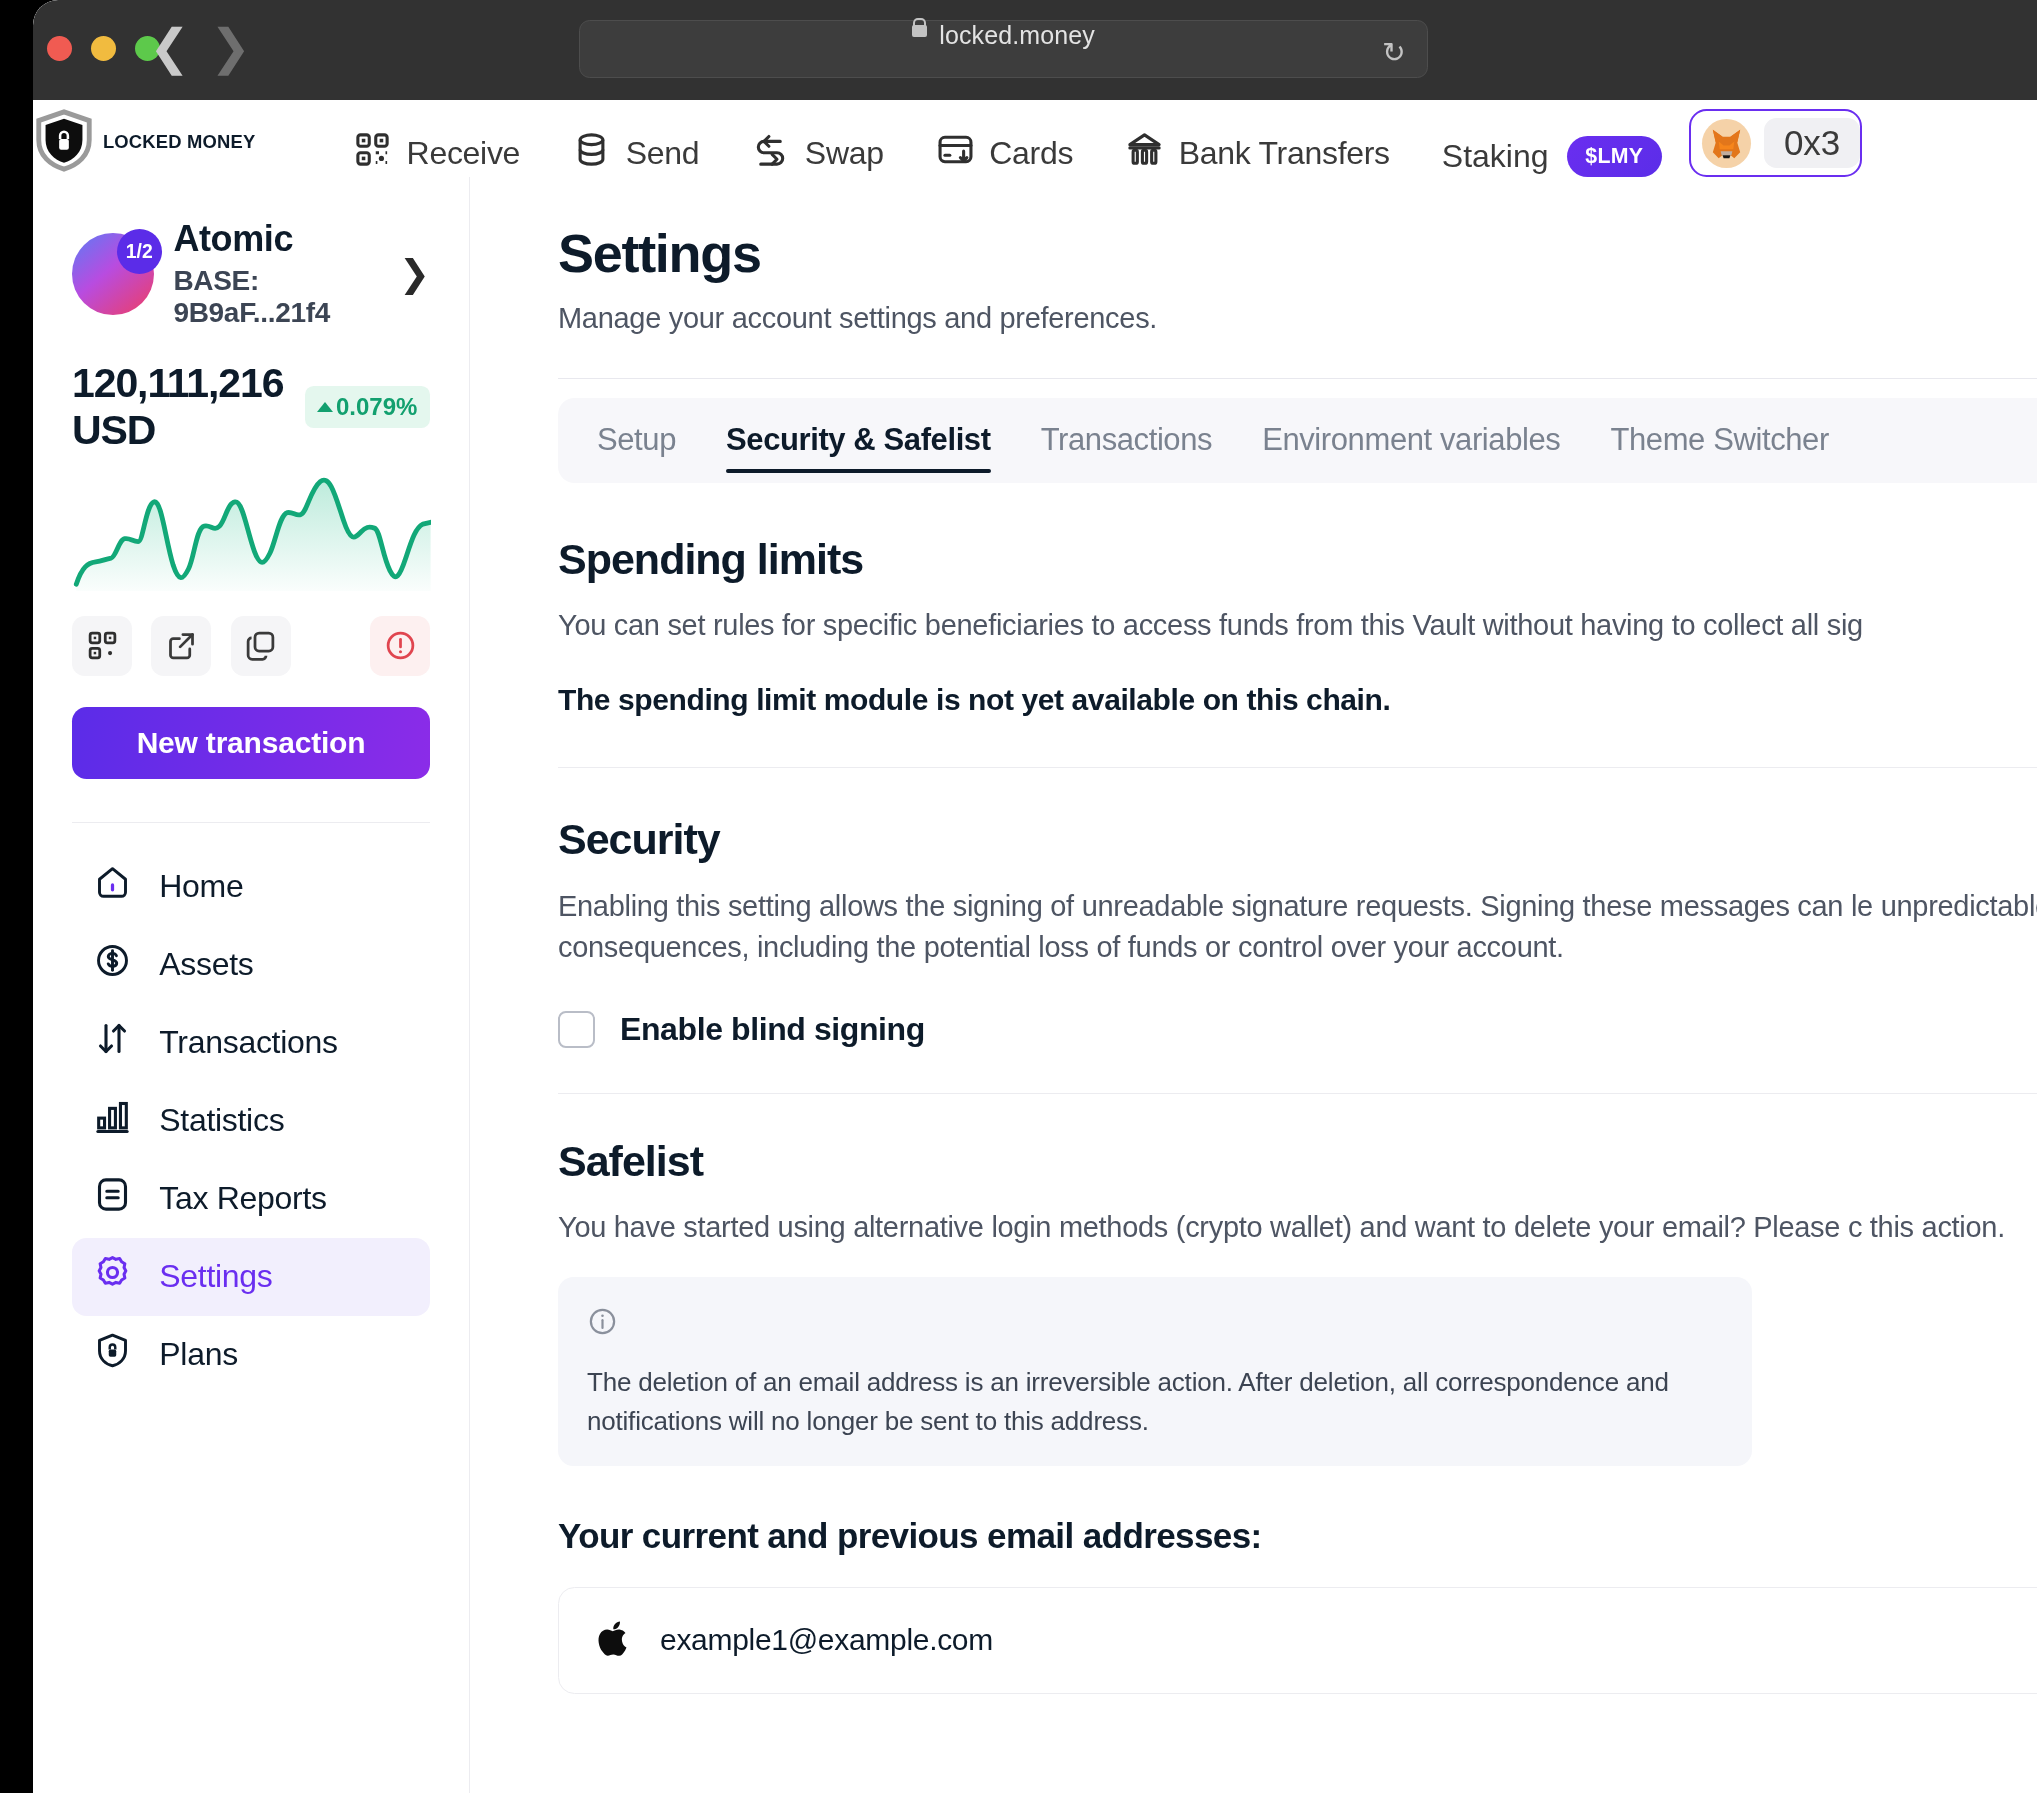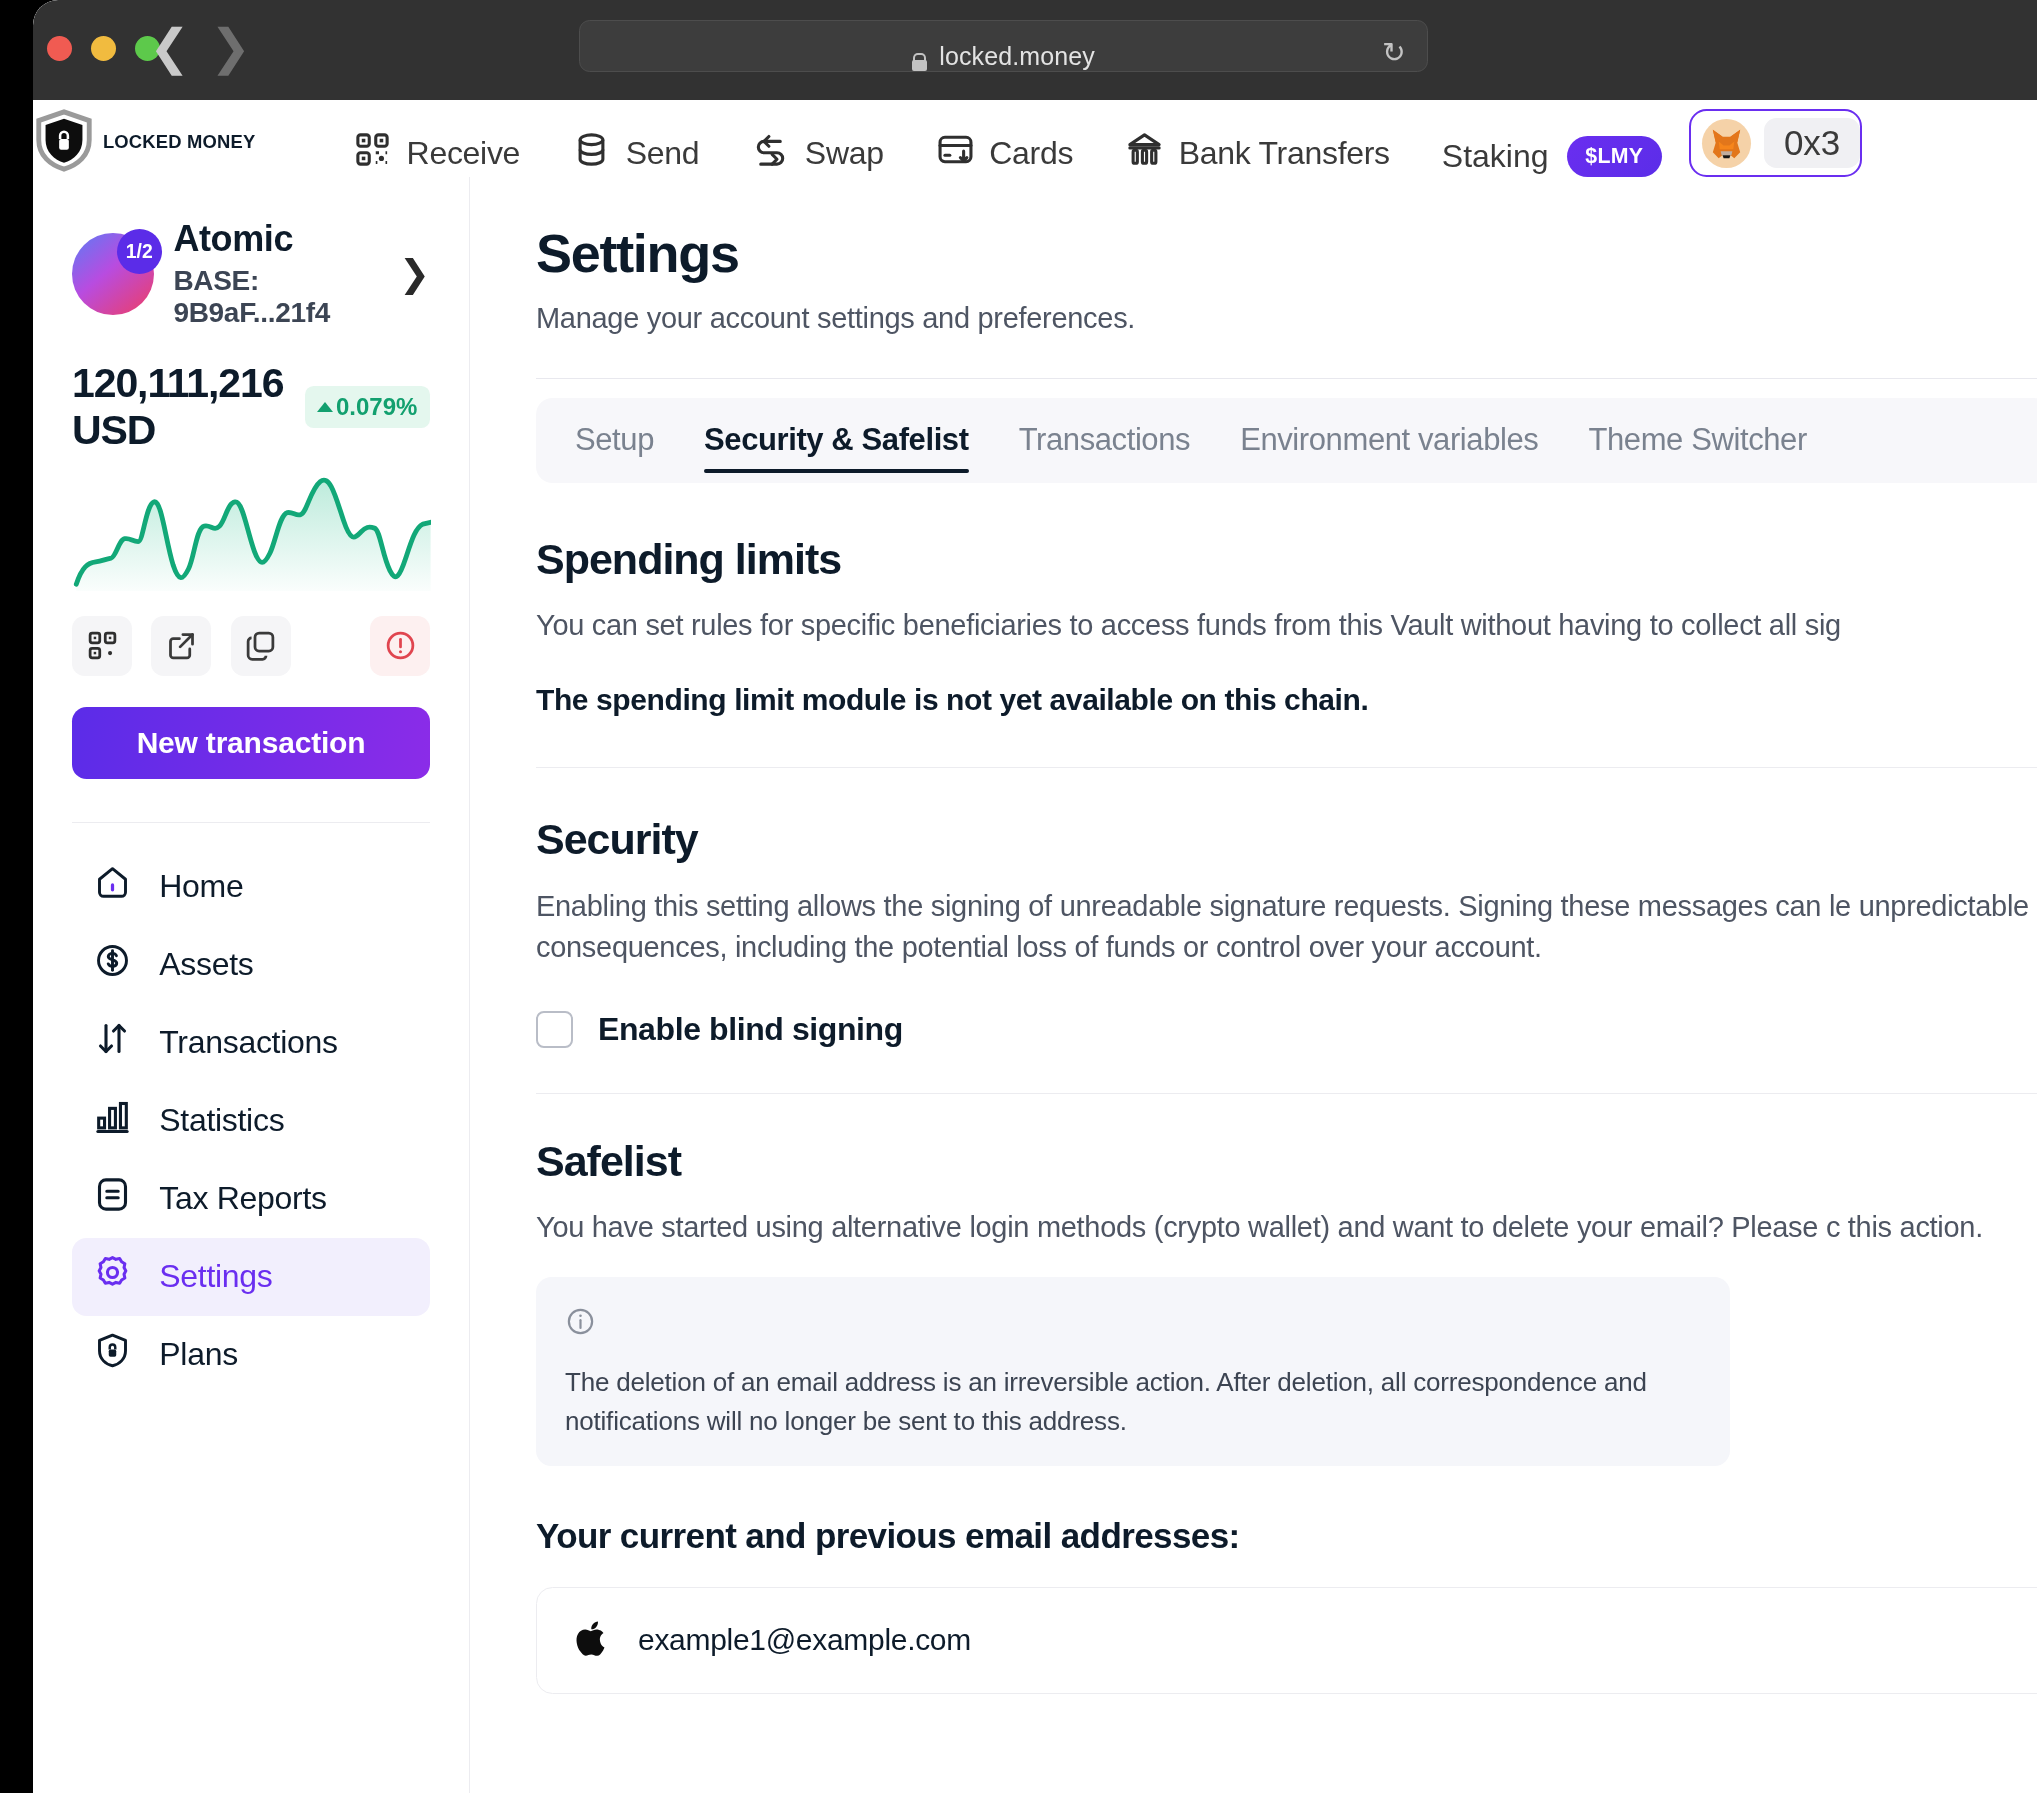--- a/index.html
+++ b/index.html
@@ -41,25 +41,25 @@
     font-size: 49px; color: #c9c9c9;
     font-weight: 300; line-height: 68px;
     font-family: "DejaVu Sans", sans-serif;
   }
   #nav-back { left: 116px; }
   #nav-forward { left: 177px; color: #6e6e6e; }
 
   #url-bar {
     position: absolute;
     left: 546px; top: 20.4px;
-    width: 849px; height: 52px;
+    width: 849px; height: 58px;
     background: #3d3d3d;
     border: 1px solid #4d4d4d;
     border-radius: 10.7px;
-    display: flex; align-items: flex-end; justify-content: center;
+    display: flex; align-items: flex-start; justify-content: center;
   }
   #url-lock {
     width: 14.6px; height: 11.6px;
     background: #c3c3c3;
     border-radius: 1.9px;
     position: relative;
     margin-right: 12.6px;
     margin-top: 3.9px;
   }
   #url-lock::before {
@@ -143,21 +143,21 @@
     background: #f0f0f3;
     border-radius: 12.6px;
     height: 50px;
     display: flex; align-items: center;
     padding: 0 20px;
     font-size: 35px; color: #3a3a3a;
     margin-left: 12.6px;
   }
 
   
-  #body-split { display: flex; height: 1617px; }
+  #body-split { display: flex; height: 1617px; gap: 22px; }
 
   
   #sidebar {
     width: 437px;
     flex: none;
     border-right: 1px solid #ececf0;
     background: #fff;
     padding: 0 39px;
     position: relative;
   }

